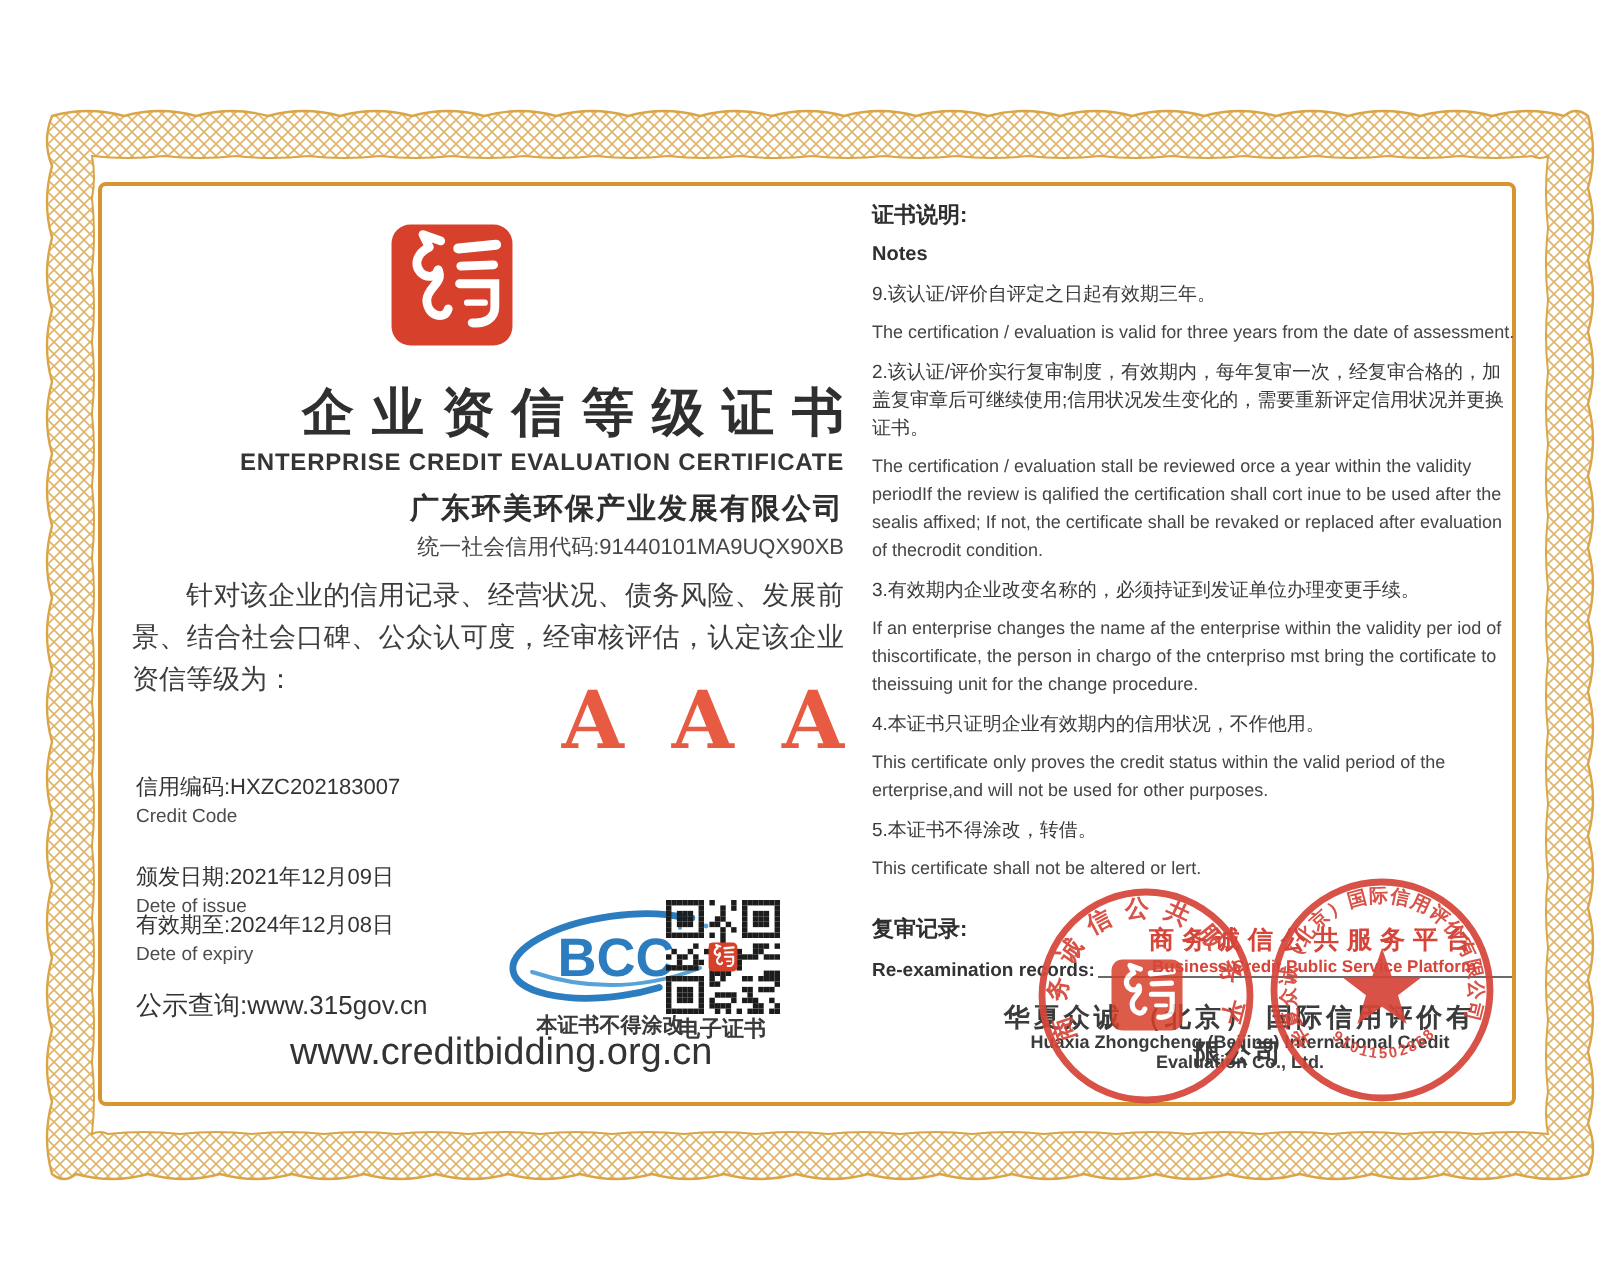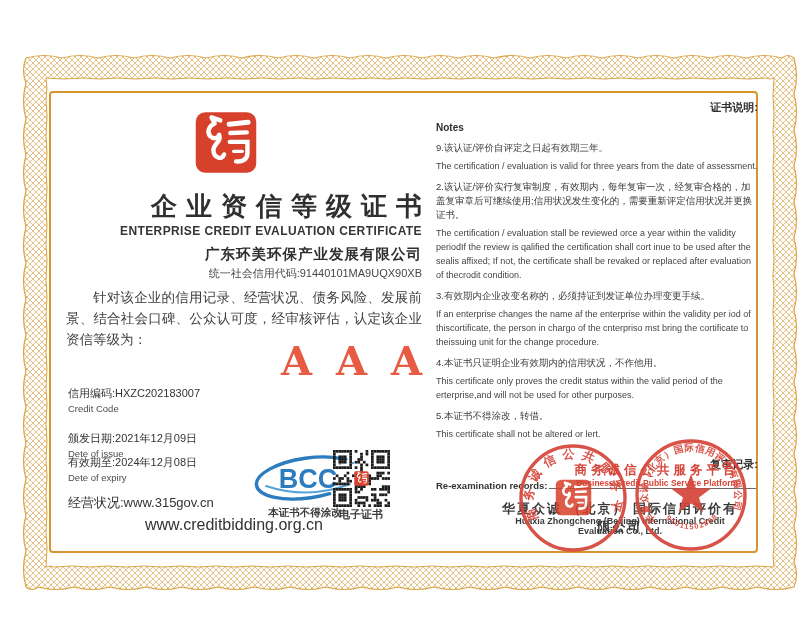--- a/index.html
+++ b/index.html
@@ -18,29 +18,29 @@
   .code{top:266px;font-size:11px;font-weight:500;color:#474747;}
   .intro{left:66px;top:287px;width:356px;font-size:13.5px;line-height:21px;color:#3d3d3d;
          text-align:justify;text-indent:2em;font-weight:500;}
   .rating{top:337px;font-size:40px;font-weight:bold;color:#e85b43;letter-spacing:24px;padding-left:24px;
           font-family:"DejaVu Serif","Liberation Serif",serif;}
   .field{left:68px;text-align:left;}
   .field .cn{font-size:11px;font-weight:500;color:#333;}
   .field .en{font-size:9.5px;color:#4c4c4c;margin-top:2px;}
   .f-credit{top:386px;} .f-issue{top:431px;} .f-expiry{top:455px;}
   .query1{left:68px;top:494px;font-size:13px;font-weight:500;color:#333;}
-  .query2{left:145px;top:516px;font-size:16px;font-weight:500;color:#333;}
+  .query2{left:145px;top:516px;font-size:19px;font-weight:500;color:#333;}
   .bcc-svg{left:250px;top:452px;width:116px;height:50px;}
   .bcc-label{left:238px;top:506px;width:134px;text-align:center;font-size:10.5px;font-weight:bold;color:#3a3a3a;}
   .qr-svg{left:333px;top:450px;width:57px;height:57px;}
   .qr-center{left:354px;top:471px;width:15px;height:15px;}
   .qr-label{left:328px;top:507px;width:66px;text-align:center;font-size:11px;font-weight:bold;color:#3a3a3a;}
   
   .notes{left:436px;top:100px;width:322px;text-align:left;}
-  .notes .h-cn{font-size:11px;font-weight:bold;color:#2f2f2f;margin:0 0 7px 0;text-align:right;}
+  .notes .h-cn{font-size:11px;font-weight:bold;color:#2f2f2f;margin:0 0 7px 0;}
   .notes .h-en{font-size:10px;font-weight:bold;color:#2f2f2f;margin:0 0 8px 0;}
   .notes .cn{font-size:9.5px;font-weight:500;color:#3a3a3a;line-height:14px;margin:0 0 4px 0;}
   .notes .en{font-size:9px;color:#454545;line-height:14px;margin:0 0 7px 0;}
   .reexam{margin-top:16px;}
   .reexam .h-cn{margin-bottom:8px;}
   .reexam-row{display:flex;align-items:flex-end;font-size:9.5px;font-weight:bold;color:#333;}
   .reexam-row .line{flex:1;border-bottom:1px solid #6a6a6a;margin:0 2px 2px 2px;height:1px;}
   
   .issuer-cn{left:498px;top:500px;width:244px;text-align:center;font-size:13px;font-weight:bold;
              color:#3b3b3b;letter-spacing:2px;}
@@ -95,21 +95,21 @@
   <div class="en">Credit Code</div>
 </div>
 <div class="abs field f-issue">
   <div class="cn">颁发日期:2021年12月09日</div>
   <div class="en">Dete of issue</div>
 </div>
 <div class="abs field f-expiry">
   <div class="cn">有效期至:2024年12月08日</div>
   <div class="en">Dete of expiry</div>
 </div>
-<div class="abs query1">经营状况:www.315gov.cn</div>
+<div class="abs query1">公示查询:www.315gov.cn</div>
 <div class="abs query2">www.creditbidding.org.cn</div>
 
 <svg class="abs bcc-svg" viewBox="0 0 116 50">
   <ellipse cx="58" cy="26" rx="52" ry="20" fill="none" stroke="#2c7cc0" stroke-width="3.4" stroke-dasharray="175 60" stroke-dashoffset="-40" stroke-linecap="round" transform="rotate(-8 58 26)"></ellipse>
   <path d="M16,34 Q58,48 100,32" fill="none" stroke="#57a3d8" stroke-width="2" stroke-linecap="round"></path>
   <circle cx="96" cy="7" r="1.6" fill="#2c7cc0"></circle>
     <circle cx="103" cy="11" r="1.2" fill="#57a3d8"></circle>
     <circle cx="90" cy="12" r="1" fill="#57a3d8"></circle>
   <text x="58" y="36" text-anchor="middle" font-size="27" font-weight="bold" fill="#2c7cc0" font-family="DejaVu Serif, Liberation Serif, serif">BCC</text>
 </svg>

